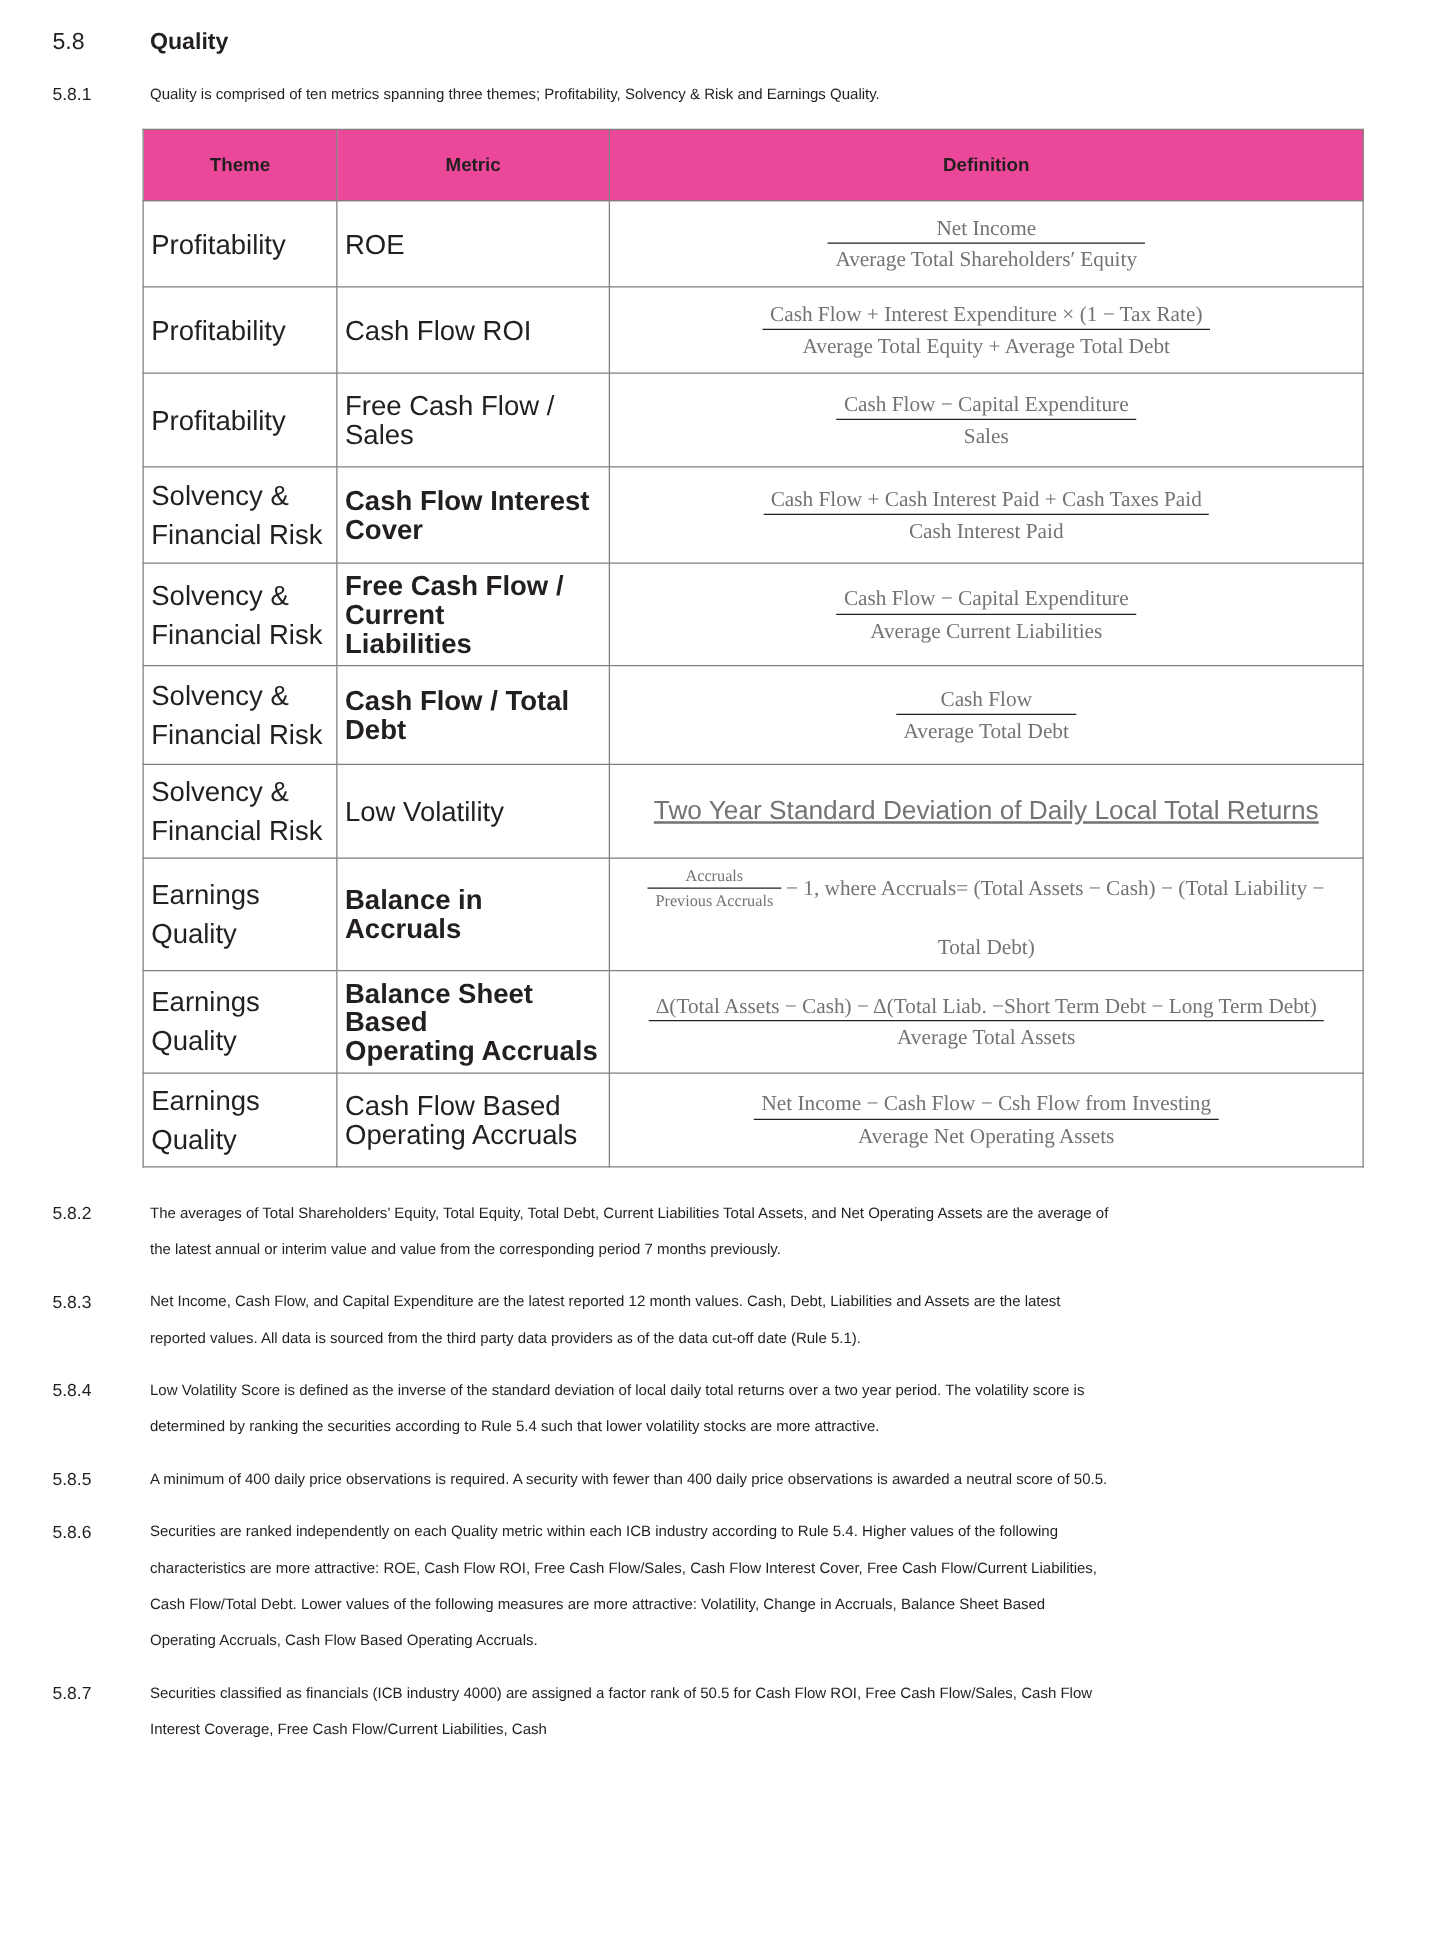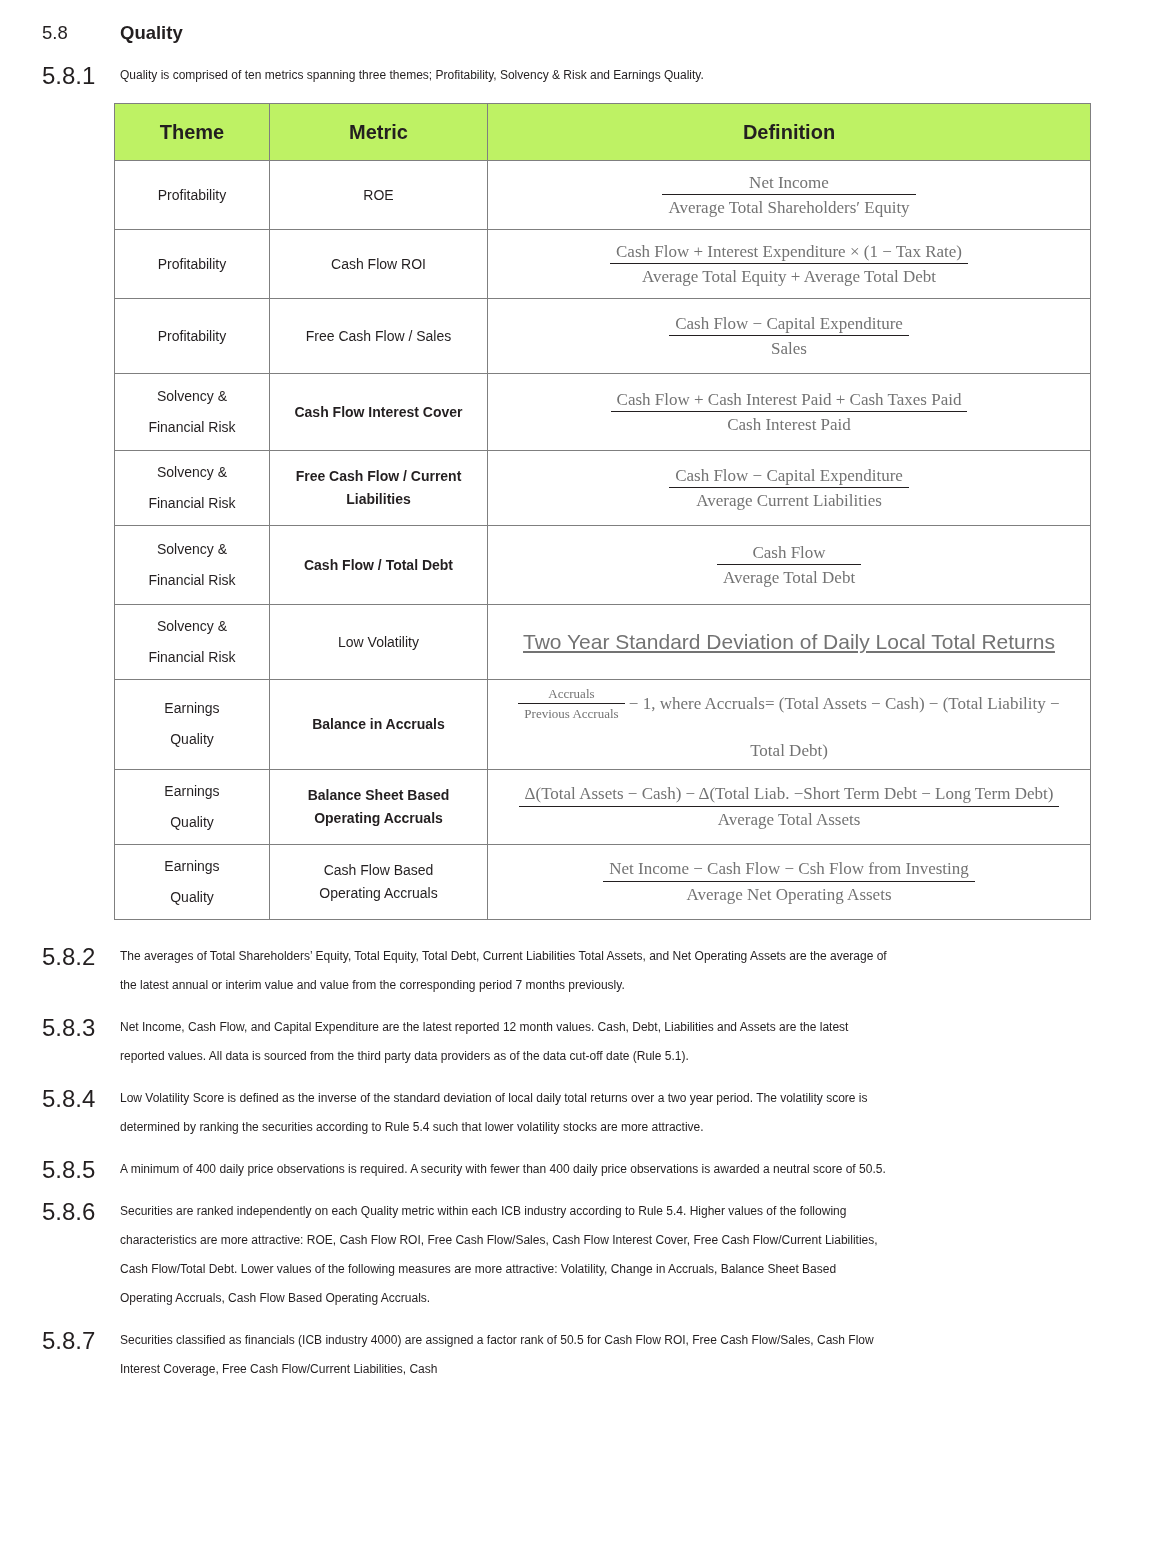--- a/index.html
+++ b/index.html
@@ -24,21 +24,21 @@
 
   
   .clause {
     display: flex;
     align-items: flex-start;
     margin-bottom: 13px;
   }
   .clause .num {
     width: 78px;
     flex: 0 0 78px;
-    font-size: 24px;
+    font-size: 14px;
     line-height: 29px;
     color: #231f20;
   }
   .clause .body {
     flex: 1 1 auto;
     font-size: 12px;
     line-height: 29px;
     color: #231f20;
     text-align: left;
   }
@@ -58,34 +58,34 @@
     border-collapse: collapse;
     width: 976px;
     table-layout: fixed;
   }
   table.metrics th, table.metrics td {
     border: 1px solid #7f7f7f;
     vertical-align: middle;
     padding: 6px 6px;
   }
   table.metrics thead th {
-    background: #bef264;
-    font-size: 20px;
+    background: #ec4899;
+    font-size: 15px;
     font-weight: bold;
     text-align: center;
     height: 44px;
     color: #231f20;
   }
   col.c-theme  { width: 155px; }
   col.c-metric { width: 218px; }
   col.c-def    { width: 603px; }
 
   td.theme, td.metric {
-    text-align: center;
-    font-size: 14px;
+    text-align: left;
+    font-size: 22px;
     line-height: 23px;
     color: #231f20;
   }
   td.metric.bold { font-weight: bold; }
   td.theme.two-line { line-height: 31px; }
 
   td.def {
     text-align: center;
     font-family: "Liberation Serif", serif;
     font-size: 17px;

